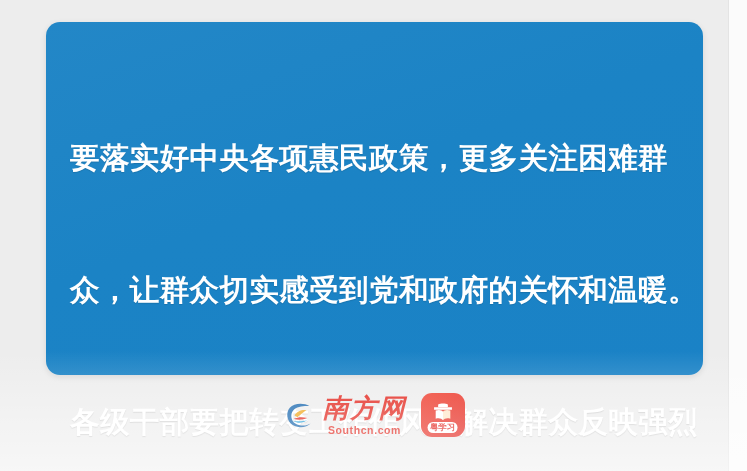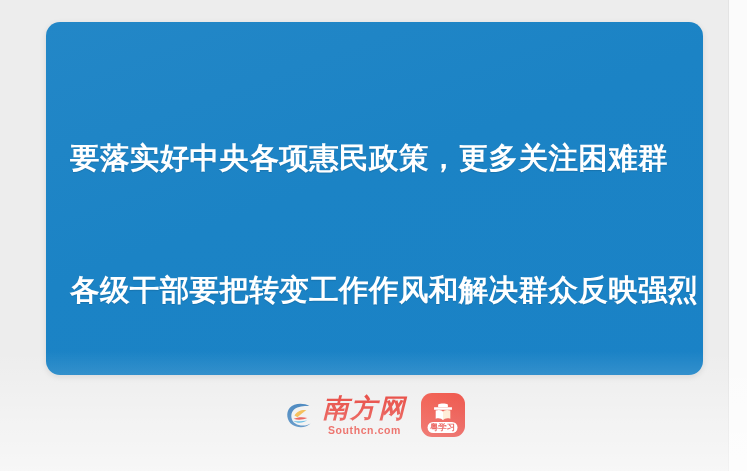--- a/index.html
+++ b/index.html
@@ -163,20 +163,21 @@
 <body>
 
 <div id="poster">
 
   <div class="page-seam"></div>
 
   <div class="quote-card">
 
     <div class="quote-body">
       <span class="quote-line">要落实好中央各项惠民政策，更多关注困难群</span>
+      <span class="quote-line">众，让群众切实感受到党和政府的关怀和温暖。</span>
       <span class="quote-line">各级干部要把转变工作作风和解决群众反映强烈</span>
       
       
     </div>
 
   </div>
 
   <div class="footer-logos">
 
     <div class="southcn-logo">

